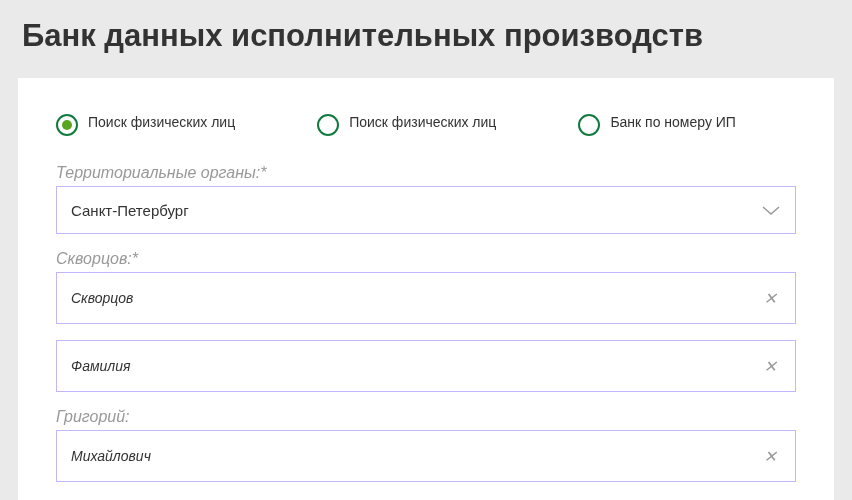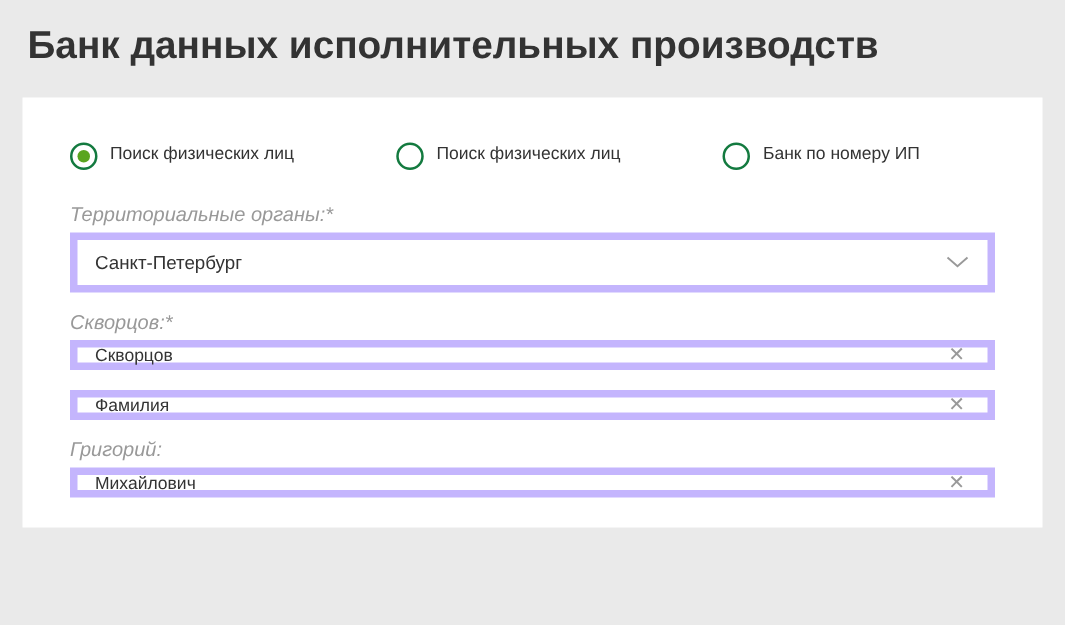--- a/index.html
+++ b/index.html
@@ -61,32 +61,33 @@
     .field-label {
       font-size: 16px;
       color: #999;
       font-style: italic;
       display: block;
       margin-bottom: 4px;
     }
     .select-field, .text-field {
       width: 100%;
       height: 48px;
-      border: 6px solid #c4b5fd;
+      border: 1px solid #c4b5fd;
       padding: 0 14px;
       font-size: 15px;
       color: #333;
       display: flex;
       align-items: center;
       justify-content: space-between;
       background: #fff;
     }
     .text-field {
-      height: 24px;
+      height: 52px;
       font-size: 14px;
+      font-style: italic;
     }
     .chevron {
       color: #999;
       font-size: 20px;
     }
     .clear-x {
       color: #999;
       font-size: 16px;
       cursor: pointer;
       padding: 0 4px;

